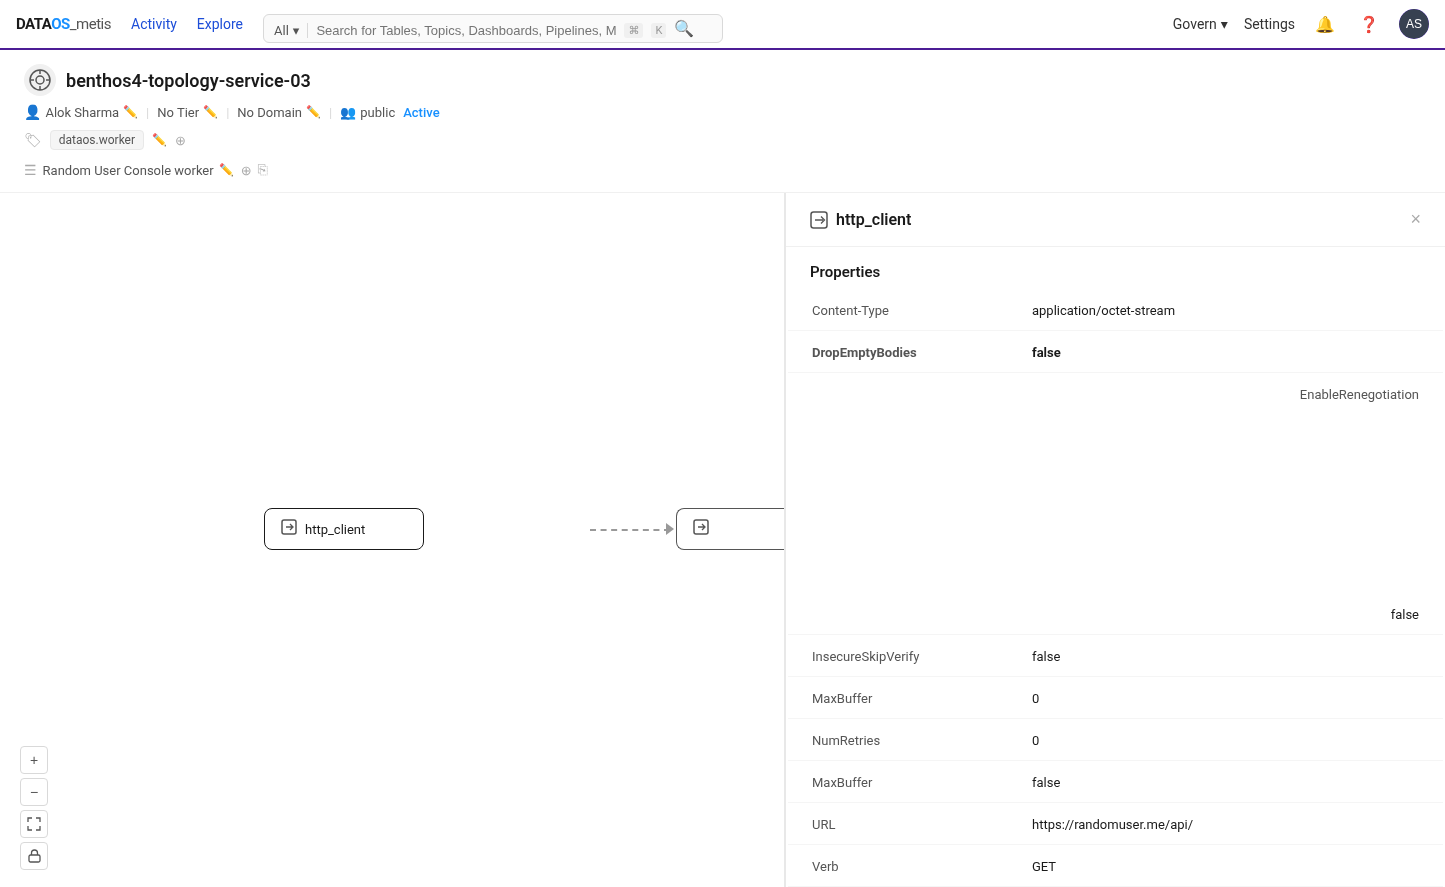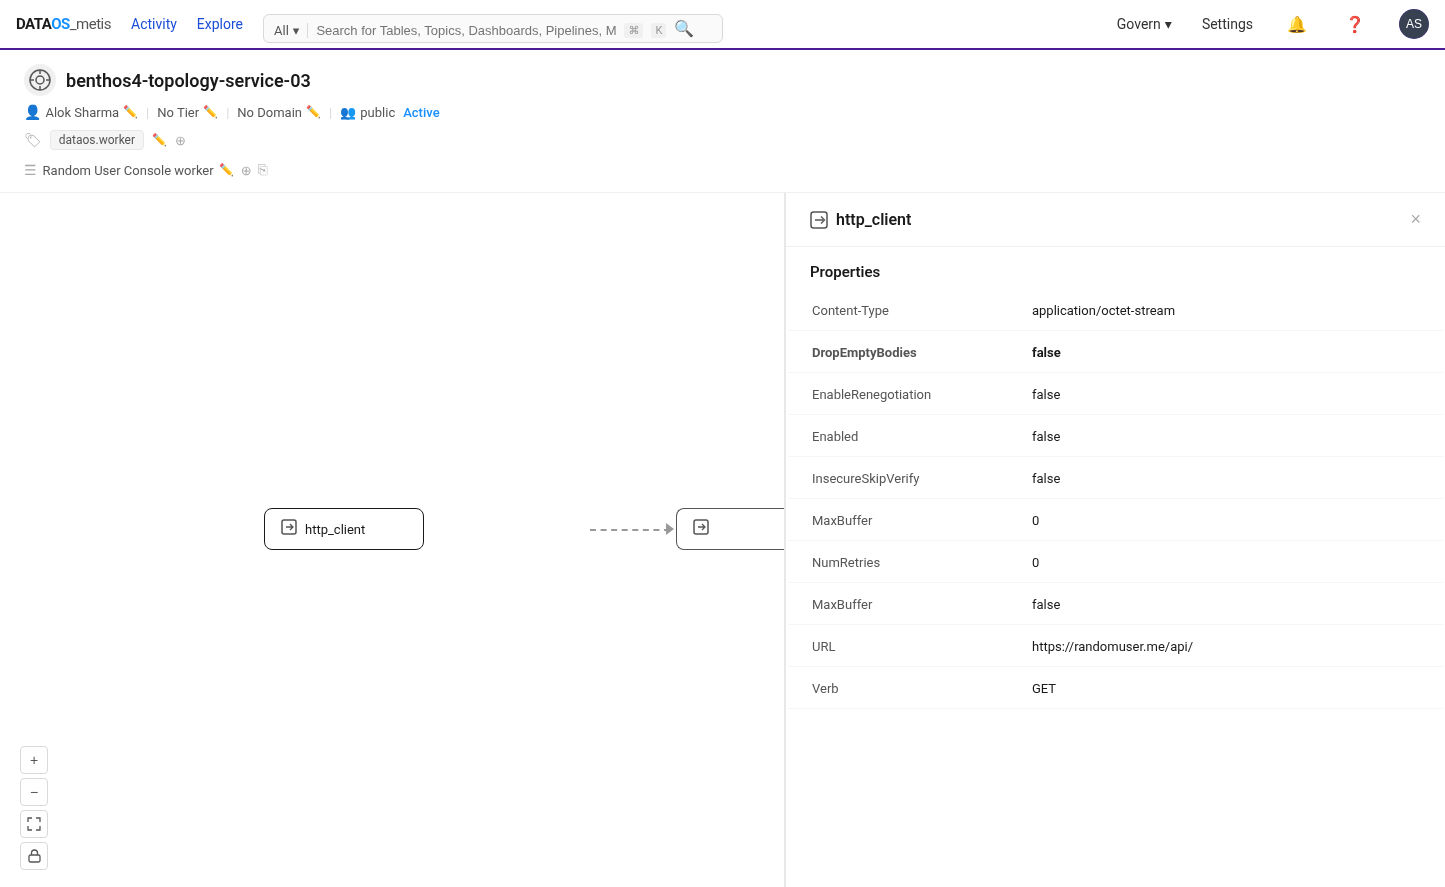--- a/index.html
+++ b/index.html
@@ -7,21 +7,21 @@
 
     
     .top-nav { display: flex; align-items: center; height: 50px; padding: 0 16px; border-bottom: 2px solid #4c1d95; gap: 20px; }
     .logo { font-size: 15px; font-weight: 700; color: #1a1a1a; letter-spacing: -0.5px; }
     .logo span.data { color: #1a1a1a; }
     .nav-link { font-size: 14px; color: #1d4ed8; cursor: pointer; text-decoration: none; }
     .search-bar { display: flex; align-items: flex-end; border: 1px solid #d9d9d9; border-radius: 6px; padding: 4px 10px; gap: 8px; flex: 0 0 460px; background: #fafafa; margin-top: 8px; }
     .search-all { display: flex; align-items: center; gap: 4px; font-size: 13px; color: #555; border-right: 1px solid #d9d9d9; padding-right: 8px; cursor: pointer; }
     .search-input { border: none; background: transparent; outline: none; font-size: 13px; color: #999; width: 300px; }
     .search-kbd { font-size: 11px; color: #999; background: #f0f0f0; border-radius: 3px; padding: 1px 4px; }
-    .nav-right { margin-left: auto; display: flex; align-items: center; gap: 30px; }
+    .nav-right { margin-left: auto; display: flex; align-items: center; gap: 16px; }
     .govern-btn { display: flex; align-items: center; gap: 4px; font-size: 14px; color: #333; cursor: pointer; }
     .settings-btn { font-size: 14px; color: #333; cursor: pointer; }
     .icon-btn { width: 28px; height: 28px; display: flex; align-items: center; justify-content: center; cursor: pointer; color: #555; font-size: 16px; }
     .avatar { width: 30px; height: 30px; border-radius: 50%; background: #8b5cf6; display: flex; align-items: center; justify-content: center; color: #fff; font-size: 12px; cursor: pointer; overflow: hidden; }
 
     
     .entity-header { padding: 14px 24px 0; border-bottom: 1px solid #f0f0f0; }
     .entity-title-row { display: flex; align-items: center; gap: 10px; margin-bottom: 8px; }
     .entity-icon { width: 32px; height: 32px; background: #f0f0f0; border-radius: 50%; display: flex; align-items: center; justify-content: center; font-size: 16px; }
     .entity-title { font-size: 18px; font-weight: 600; color: #1a1a1a; }
@@ -221,28 +221,22 @@
                 <span class="prop-value">application/octet-stream</span>
               </td>
             </tr>
             <tr class="">
               <td colspan="1" style="display: flex; align-items: center; padding: 12px 24px; border-bottom: 1px solid rgb(245, 245, 245); width: 100%; font-weight: bold;">
                 <span class="prop-key">DropEmptyBodies</span>
                 <span class="prop-value">false</span>
               </td>
             </tr>
             <tr class="">
-              <td colspan="1" style="display: flex; align-items: flex-end; padding: 12px 24px; border-bottom: 1px solid rgb(245, 245, 245); width: 100%;">
+              <td colspan="1" style="display: flex; align-items: flex-end; padding: 12px 24px; border-bottom: 1px solid rgb(245, 245, 245); width: 100%; flex-direction: column;">
                 <span class="prop-key">EnableRenegotiation</span>
-                <span class="prop-value">false</span>
-              </td>
-            </tr>
-            <tr class="">
-              <td colspan="1" style="display: flex; align-items: center; padding: 12px 24px; border-bottom: 1px solid rgb(245, 245, 245); width: 100%;">
-                <span class="prop-key">Enabled</span>
                 <span class="prop-value">false</span>
               </td>
             </tr>
             <tr class="">
               <td colspan="1" style="display: flex; align-items: center; padding: 12px 24px; border-bottom: 1px solid rgb(245, 245, 245); width: 100%;">
                 <span class="prop-key">InsecureSkipVerify</span>
                 <span class="prop-value">false</span>
               </td>
             </tr>
             <tr class="">

